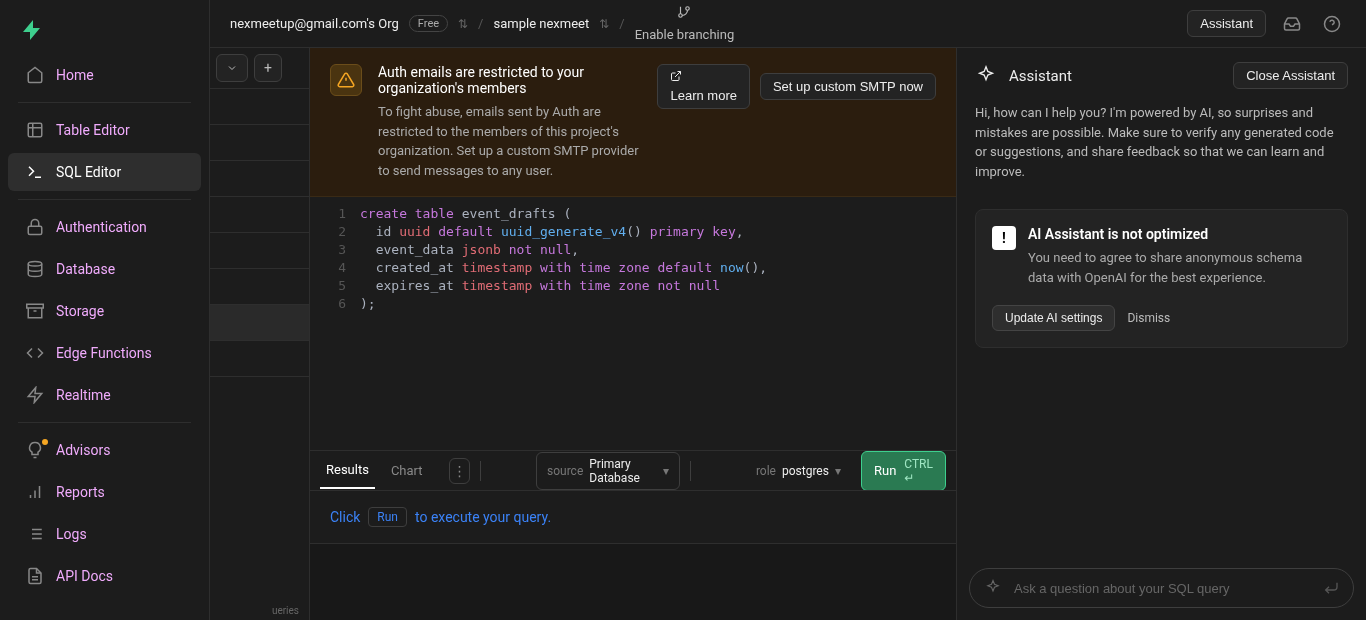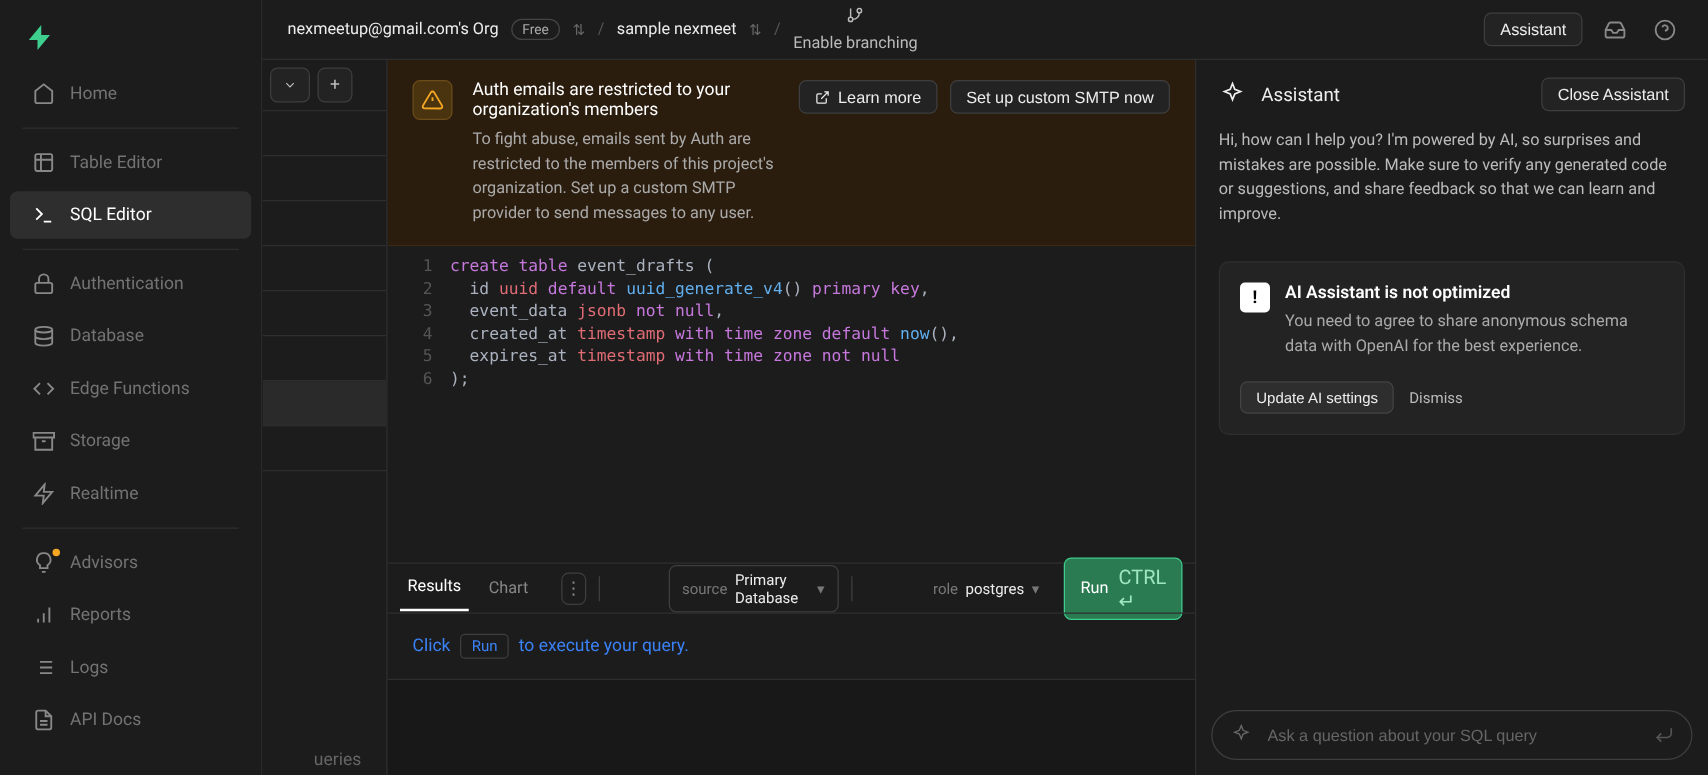--- a/index.html
+++ b/index.html
@@ -29,21 +29,21 @@
     .logo-icon {
       width: 24px;
       height: 24px;
       color: #3ecf8e;
     }
     .sidebar-item {
       display: flex;
       align-items: center;
       gap: 12px;
       padding: 10px 18px;
-      color: #737373;
+      color: #f0abfc;
       cursor: pointer;
       border-radius: 6px;
       margin: 2px 8px;
     }
     .sidebar-item.active {
       background: #2e2e2e;
       color: #fff;
     }
     .sidebar-item .icon {
       width: 18px;
@@ -182,23 +182,23 @@
     .left-strip-item {
       height: 36px;
       border-bottom: 1px solid #2e2e2e;
     }
     .left-strip-item.hl {
       background: #2a2a2a;
     }
     .left-strip-bottom {
       position: absolute;
       bottom: 0;
-      right: 16px;
+      right: 6px;
       color: #666;
-      font-size: 14px;
+      font-size: 10px;
       padding: 4px;
       margin-top: 28px;
     }
     
     .editor-col {
       flex: 1;
       display: flex;
       flex-direction: column;
       min-width: 0;
     }
@@ -223,22 +223,23 @@
       justify-content: center;
       color: #f5a623;
       flex-shrink: 0;
     }
     .alert-text { flex: 1; }
     .alert-title { font-weight: 400; color: #fff; margin-bottom: 6px; }
     .alert-body { color: #aaa; line-height: 1.5; font-size: 13px; }
     .alert-actions { display: flex; gap: 10px; align-items: center; flex-shrink: 0; }
     .btn-ghost {
       display: flex;
-      align-items: center;
+      align-items: flex-start;
       gap: 6px;
+      flex-direction: column;
     }
     
     
     .editor {
       flex: 1;
       display: flex;
       background: #1c1c1c;
       padding: 8px 0;
       font-family: "SF Mono", Monaco, Consolas, monospace;
       font-size: 13px;
@@ -315,21 +316,21 @@
       border: 1px solid #3ecf8e;
       border-radius: 6px;
       padding: 5px 12px;
       display: flex;
       align-items: center;
       gap: 8px;
       color: #fff;
       cursor: pointer;
       font-size: 13px;
     }
-    .run-btn .hint { color: #9fe6c3; font-size: 16px; }
+    .run-btn .hint { color: #9fe6c3; font-size: 12px; }
     
     
     .results-pane {
       flex: 0 0 130px;
       border-top: 1px solid #2e2e2e;
       display: flex;
       flex-direction: column;
     }
     .results-hint {
       padding: 16px 20px;
@@ -497,32 +498,32 @@
           <svg width="18" height="18" viewBox="0 0 24 24" fill="none" stroke="currentColor" stroke-width="2">
             <ellipse cx="12" cy="5" rx="9" ry="3"></ellipse>
             <path d="M21 12c0 1.66-4 3-9 3s-9-1.34-9-3M3 5v14c0 1.66 4 3 9 3s9-1.34 9-3V5"></path>
           </svg>
         </span>
       <span>Database</span>
     </div>
     <div class="sidebar-item">
       <span class="icon">
           <svg width="18" height="18" viewBox="0 0 24 24" fill="none" stroke="currentColor" stroke-width="2">
+            <path d="M21 8v13H3V8M1 3h22v5H1zM10 12h4"></path>
+          </svg>
+        </span>
+      <span>Storage</span>
+    </div>
+    <div class="sidebar-item">
+      <span class="icon">
+          <svg width="18" height="18" viewBox="0 0 24 24" fill="none" stroke="currentColor" stroke-width="2">
             <path d="M16 18l6-6-6-6M8 6l-6 6 6 6"></path>
           </svg>
         </span>
       <span>Edge Functions</span>
-    </div>
-    <div class="sidebar-item">
-      <span class="icon">
-          <svg width="18" height="18" viewBox="0 0 24 24" fill="none" stroke="currentColor" stroke-width="2">
-            <path d="M21 8v13H3V8M1 3h22v5H1zM10 12h4"></path>
-          </svg>
-        </span>
-      <span>Storage</span>
     </div>
     <div class="sidebar-item">
       <span class="icon">
           <svg width="18" height="18" viewBox="0 0 24 24" fill="none" stroke="currentColor" stroke-width="2">
             <path d="M13 2L3 14h9l-1 8 10-12h-9l1-8z"></path>
           </svg>
         </span>
       <span>Realtime</span>
     </div>
     <div class="sidebar-divider"></div>

